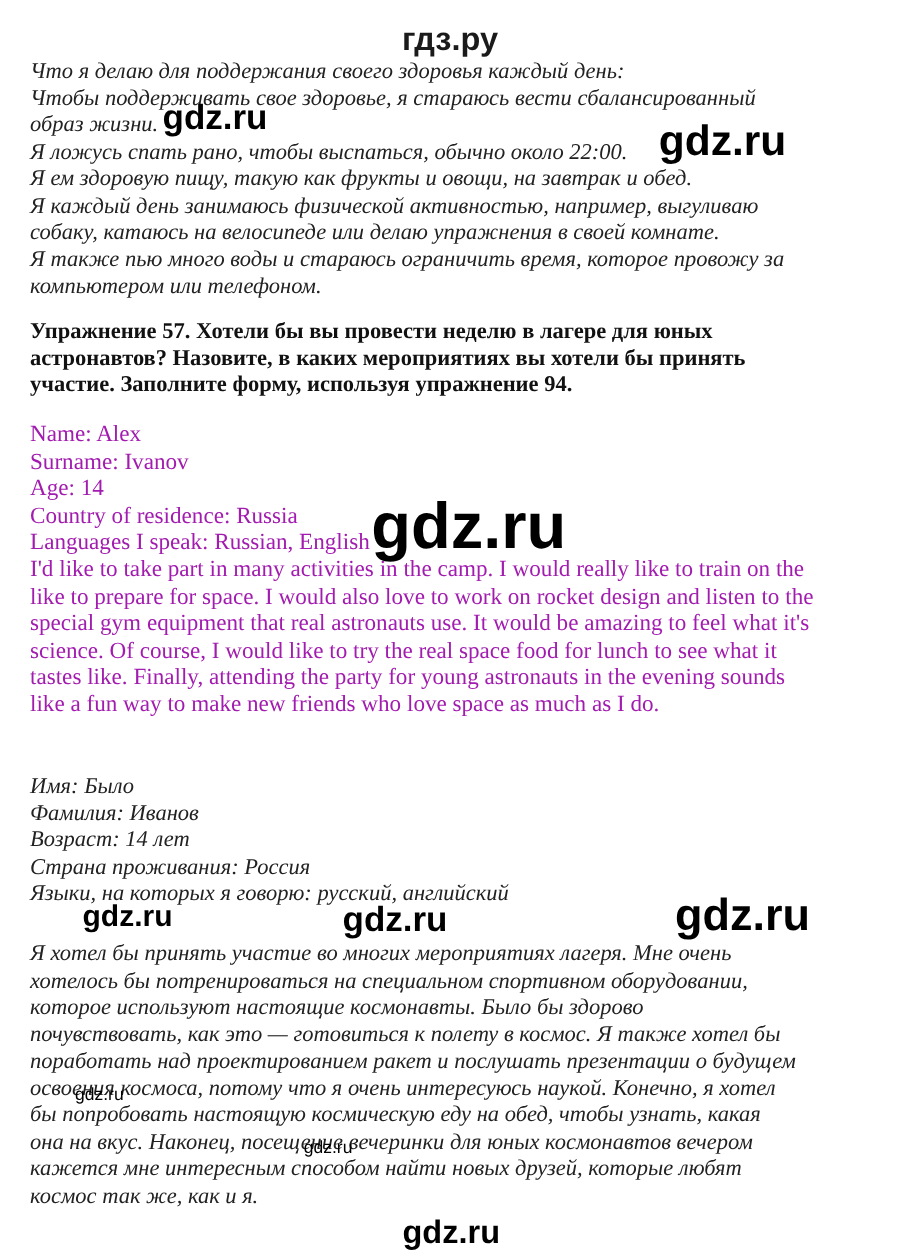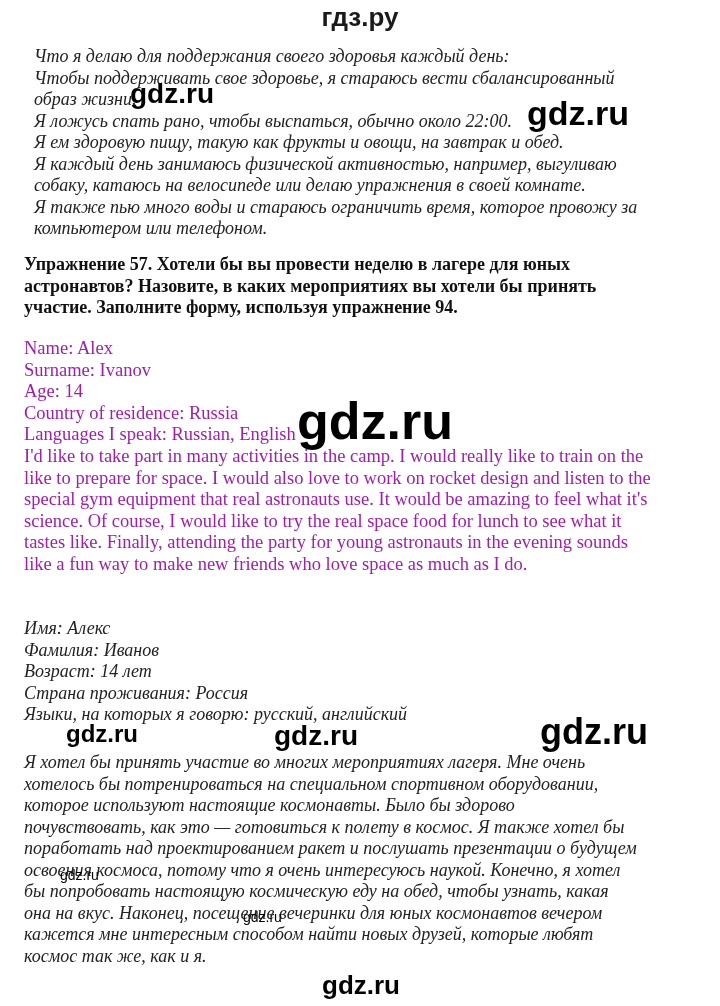--- a/index.html
+++ b/index.html
@@ -4,21 +4,21 @@
   <style>
     html, body { margin: 0; padding: 0; background: #ffffff; }
     body {
       width: 720px; height: 1006px; position: relative; overflow: hidden;
       color: #1a1a1a;
     }
     .header {
       position: absolute; top: 0; left: 0; width: 720px; height: 40px;
       text-align: center;
       font-family: "Liberation Sans", sans-serif; font-weight: bold;
-      font-size: 26px; line-height: 30px; padding-top: 2px;
+      font-size: 26px; line-height: 30px; padding-top: 16px;
     }
     .block { position: absolute; left: 24px; width: 680px; }
     .ru-italic {
       font-family: "Liberation Serif", serif; font-style: italic;
       font-size: 18px; line-height: 21.5px; color: #222;
     }
     .task {
       font-family: "Liberation Serif", serif; font-weight: bold;
       font-size: 18px; line-height: 21.5px; color: #111;
     }
@@ -30,21 +30,21 @@
     .wm {
       position: absolute; font-family: "Liberation Sans", sans-serif;
       font-weight: bold; color: #000; line-height: 1; white-space: nowrap;
     }
   </style>
 </head>
 <body>
 
 <div class="header">гдз.ру</div>
 
-<div class="block ru-italic" style="top:46px;margin-left:10px;">
+<div class="block ru-italic" style="top:46px;">
   <span class="line">Что я делаю для поддержания своего здоровья каждый день:</span>
   <span class="line">Чтобы поддерживать свое здоровье, я стараюсь вести сбалансированный</span>
   <span class="line">образ жизни.</span>
   <span class="line">Я ложусь спать рано, чтобы выспаться, обычно около 22:00.</span>
   <span class="line">Я ем здоровую пищу, такую как фрукты и овощи, на завтрак и обед.</span>
   <span class="line">Я каждый день занимаюсь физической активностью, например, выгуливаю</span>
   <span class="line">собаку, катаюсь на велосипеде или делаю упражнения в своей комнате.</span>
   <span class="line">Я также пью много воды и стараюсь ограничить время, которое провожу за</span>
   <span class="line">компьютером или телефоном.</span>
 </div>
@@ -66,21 +66,21 @@
 <div class="block en" style="top:446px;">
   <span class="line">I'd like to take part in many activities in the camp. I would really like to train on the</span>
   <span class="line">like to prepare for space. I would also love to work on rocket design and listen to the</span>
   <span class="line">special gym equipment that real astronauts use. It would be amazing to feel what it's</span>
   <span class="line">science. Of course, I would like to try the real space food for lunch to see what it</span>
   <span class="line">tastes like. Finally, attending the party for young astronauts in the evening sounds</span>
   <span class="line">like a fun way to make new friends who love space as much as I do.</span>
 </div>
 
 <div class="block ru-italic" style="top:618px;">
-  <span class="line">Имя: Алекс</span>
+  <span class="line">Имя: Было</span>
   <span class="line">Фамилия: Иванов</span>
   <span class="line">Возраст: 14 лет</span>
   <span class="line">Страна проживания: Россия</span>
   <span class="line">Языки, на которых я говорю: русский, английский</span>
 </div>
 
 <div class="block ru-italic" style="top:752px;">
   <span class="line">Я хотел бы принять участие во многих мероприятиях лагеря. Мне очень</span>
   <span class="line">хотелось бы потренироваться на специальном спортивном оборудовании,</span>
   <span class="line">которое используют настоящие космонавты. Было бы здорово</span>

